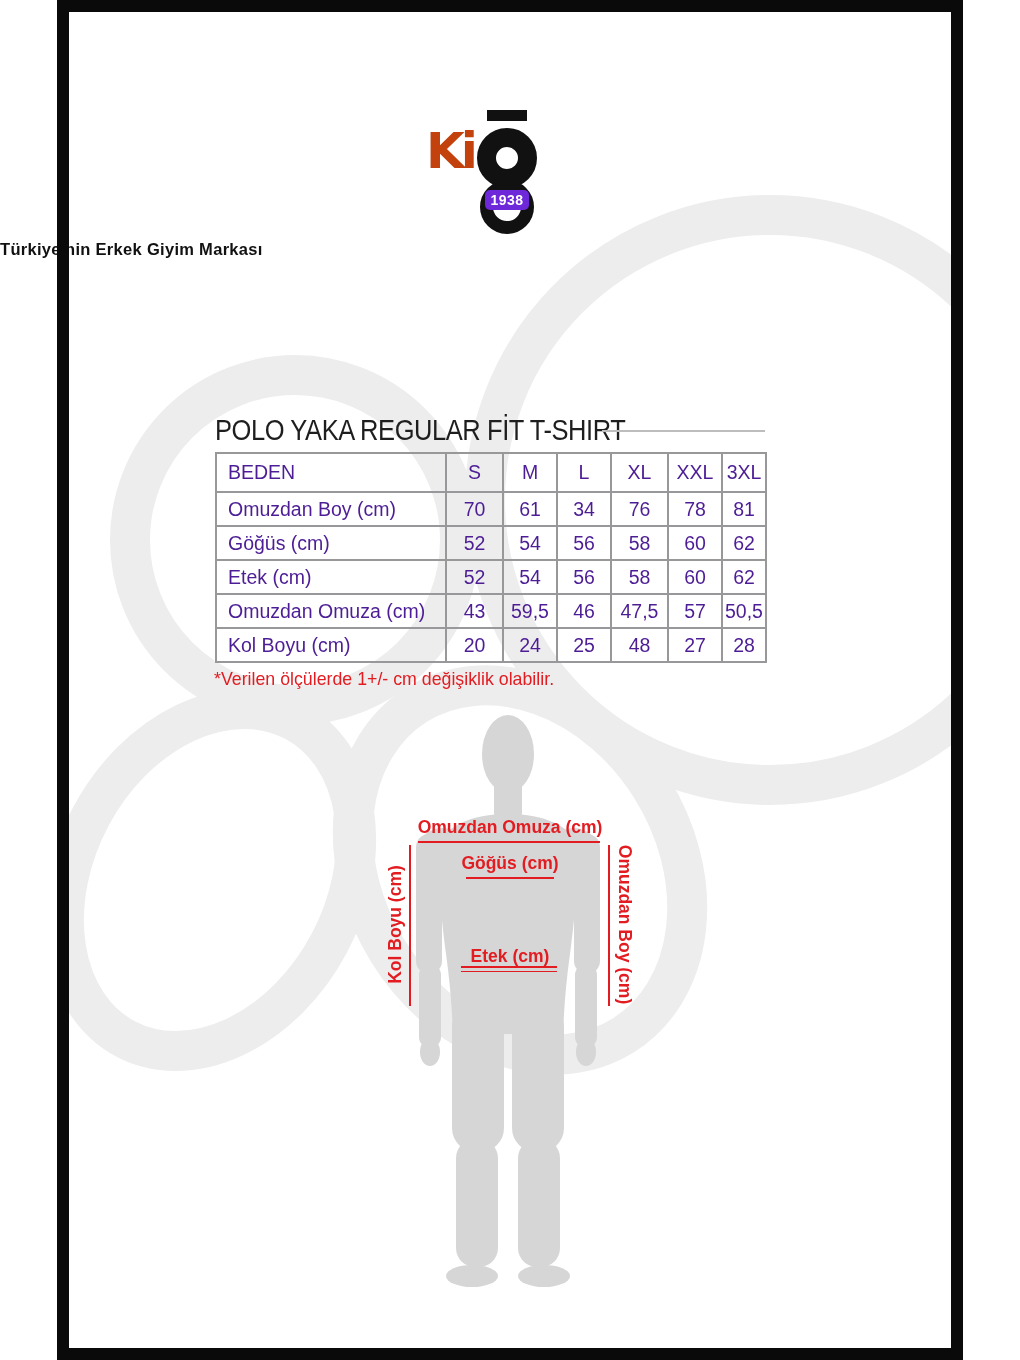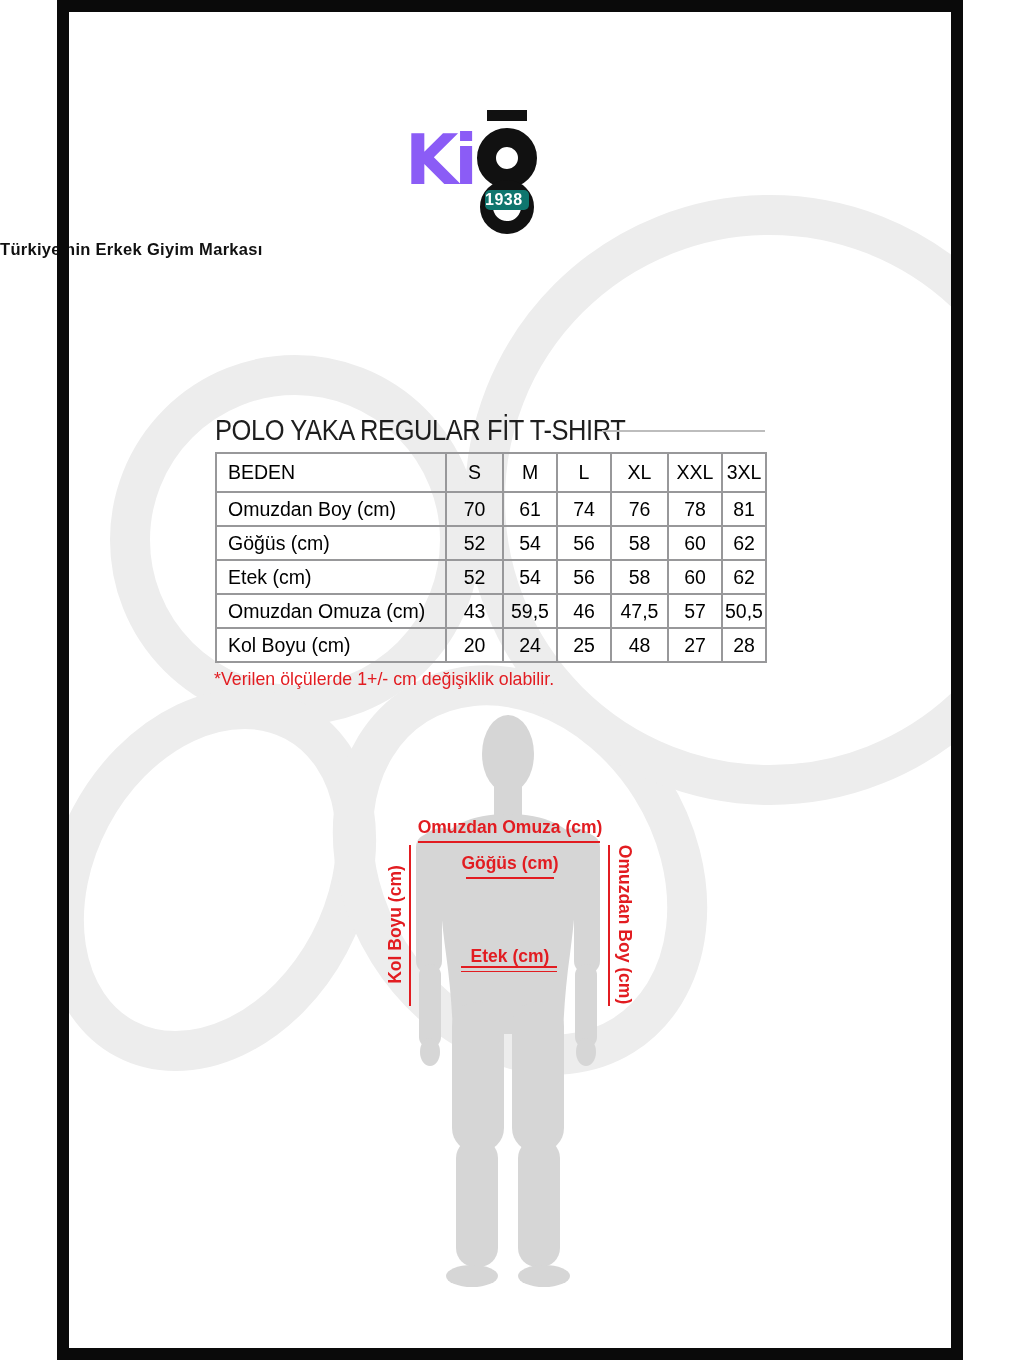--- a/index.html
+++ b/index.html
@@ -6,44 +6,44 @@
   .page{position:relative;width:1020px;height:1360px;background:#fff;overflow:hidden;
         font-family:"Liberation Sans",sans-serif;color:#191919;}
   .frame{position:absolute;left:57px;top:0;width:906px;height:1360px;
          border:12px solid #0a0a0a;box-sizing:border-box;pointer-events:none;z-index:5;}
   .inner{position:absolute;left:69px;top:12px;width:882px;height:1336px;overflow:hidden;z-index:1;}
   .wm{position:absolute;left:0;top:0;z-index:0;}
 
   
   .logo-row{position:absolute;left:390px;top:110px;width:240px;height:130px;z-index:3;}
   .logo-letters{position:absolute;top:16px;font-family:"DejaVu Sans","Liberation Sans",sans-serif;
-                font-weight:bold;font-size:69px;line-height:1;letter-spacing:-4px;color:#8b5cf6;}
+                font-weight:bold;font-size:50px;line-height:1;letter-spacing:-4px;color:#c2410c;}
   .lk{left:0;width:84px;text-align:right;}
   .li{left:151px;}
   .g-bar{position:absolute;left:97px;top:0;width:40px;height:11px;background:#111;}
   .g-ring{position:absolute;left:87px;top:18px;width:60px;height:60px;border:19px solid #111;
           border-radius:50%;box-sizing:border-box;}
   .g-loop{position:absolute;left:90px;top:70px;width:54px;height:54px;border:13px solid #111;
           border-radius:50%;box-sizing:border-box;}
-  .g-band{position:absolute;left:95px;top:80px;width:44px;height:20px;background:#0f766e;
-          border-radius:5px;color:#fff;font-size:16px;font-weight:bold;line-height:20px;
-          text-align:left;letter-spacing:.5px;}
+  .g-band{position:absolute;left:95px;top:80px;width:44px;height:20px;background:#6d28d9;
+          border-radius:5px;color:#fff;font-size:14px;font-weight:bold;line-height:20px;
+          text-align:center;letter-spacing:.5px;}
   .tagline{position:absolute;left:0;top:240px;width:1020px;font-size:16.5px;
            font-weight:bold;color:#111;letter-spacing:.3px;z-index:3;}
 
   
   .title{position:absolute;left:215px;top:413px;font-size:30px;font-weight:500;color:#1e1e1e;
          letter-spacing:-.5px;transform:scaleX(.85);transform-origin:left center;
          white-space:nowrap;z-index:3;}
   .title-line{position:absolute;left:602px;top:430px;width:163px;height:2px;background:#bdbdbd;z-index:3;}
 
   
   .size-table{position:absolute;left:215px;top:452px;z-index:3;}
   table{border-collapse:collapse;table-layout:fixed;width:550px;background:transparent;}
-  th,td{border:2px solid #98989a;font-size:19.5px;font-weight:400;color:#000000;
+  th,td{border:2px solid #98989a;font-size:19.5px;font-weight:400;color:#4c1d95;
         text-align:center;padding:0;background:transparent;}
   thead th{height:37px;}
   tbody td{height:32px;}
   .cell-label{text-align:left;padding-left:11px;}
 
   .note{position:absolute;left:214px;top:668px;font-size:18.5px;color:var(--red);
         transform:scaleX(.96);transform-origin:left center;white-space:nowrap;z-index:3;}
 
   
   :root{--red:#e21c21;}
@@ -117,21 +117,21 @@
             <th>XL</th>
             <th>XXL</th>
             <th>3XL</th>
           </tr>
         </thead>
       <tbody id="size-body">
           <tr>
             <td class="cell-label">Omuzdan Boy (cm)</td>
             <td>70</td>
             <td>61</td>
-            <td>74</td>
+            <td>34</td>
             <td>76</td>
             <td>78</td>
             <td>81</td>
           </tr>
           <tr>
             <td class="cell-label">Göğüs (cm)</td>
             <td>52</td>
             <td>54</td>
             <td>56</td>
             <td>58</td>

